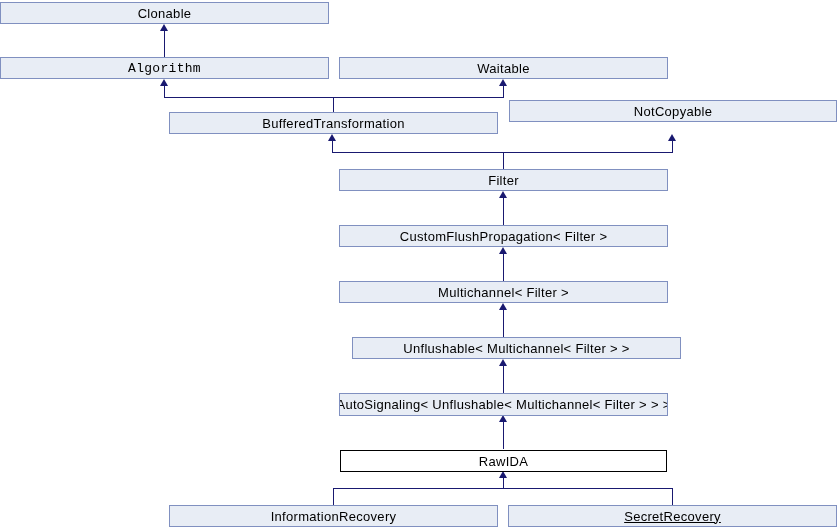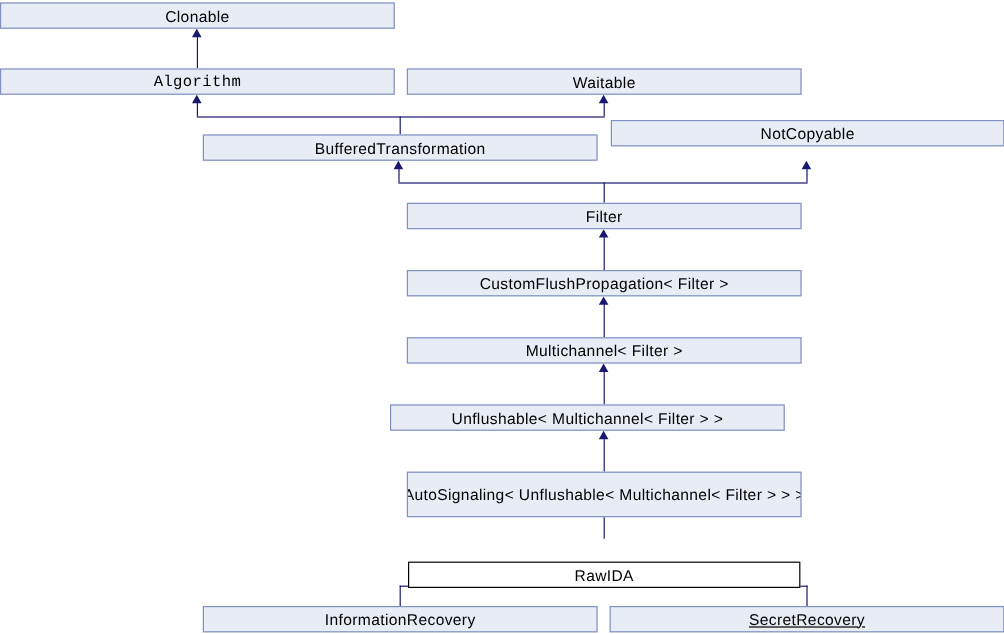--- a/index.html
+++ b/index.html
@@ -84,19 +84,19 @@
     </div>
   <div class="layer">
       <div class="node" style="left: 0px; top: 2px; width: 329px; height: 22px;">Clonable</div>
       <div class="node" style="left: 0px; top: 57px; width: 329px; height: 22px; font-family: Liberation Mono, monospace;">Algorithm</div>
       <div class="node" style="left: 169px; top: 112px; width: 329px; height: 22px;">BufferedTransformation</div>
       <div class="node" style="left: 339px; top: 57px; width: 329px; height: 22px;">Waitable</div>
       <div class="node" style="left: 509px; top: 100px; width: 328px; height: 22px;">NotCopyable</div>
       <div class="node" style="left: 339px; top: 169px; width: 329px; height: 22px;">Filter</div>
       <div class="node" style="left: 339px; top: 225px; width: 329px; height: 22px;">CustomFlushPropagation&lt; Filter &gt;</div>
       <div class="node" style="left: 339px; top: 281px; width: 329px; height: 22px;">Multichannel&lt; Filter &gt;</div>
-      <div class="node" style="left: 325px; top: 337px; width: 329px; height: 22px;">Unflushable&lt; Multichannel&lt; Filter &gt; &gt;</div>
-      <div class="node" style="left: 339px; top: 393px; width: 329px; height: 38px;">AutoSignaling&lt; Unflushable&lt; Multichannel&lt; Filter &gt; &gt; &gt;</div>
-      <div class="node current" style="left: 340px; top: 468px; width: 327px; height: 22px;">RawIDA</div>
+      <div class="node" style="left: 352px; top: 337px; width: 329px; height: 22px;">Unflushable&lt; Multichannel&lt; Filter &gt; &gt;</div>
+      <div class="node" style="left: 339px; top: 393px; width: 329px; height: 23px;">AutoSignaling&lt; Unflushable&lt; Multichannel&lt; Filter &gt; &gt; &gt;</div>
+      <div class="node current" style="left: 340px; top: 450px; width: 327px; height: 22px;">RawIDA</div>
       <div class="node" style="left: 169px; top: 505px; width: 329px; height: 22px;">InformationRecovery</div>
       <div class="node" style="left: 508px; top: 505px; width: 329px; height: 22px; text-decoration: underline;">SecretRecovery</div>
     </div>
 </div>
 
 </body></html>

